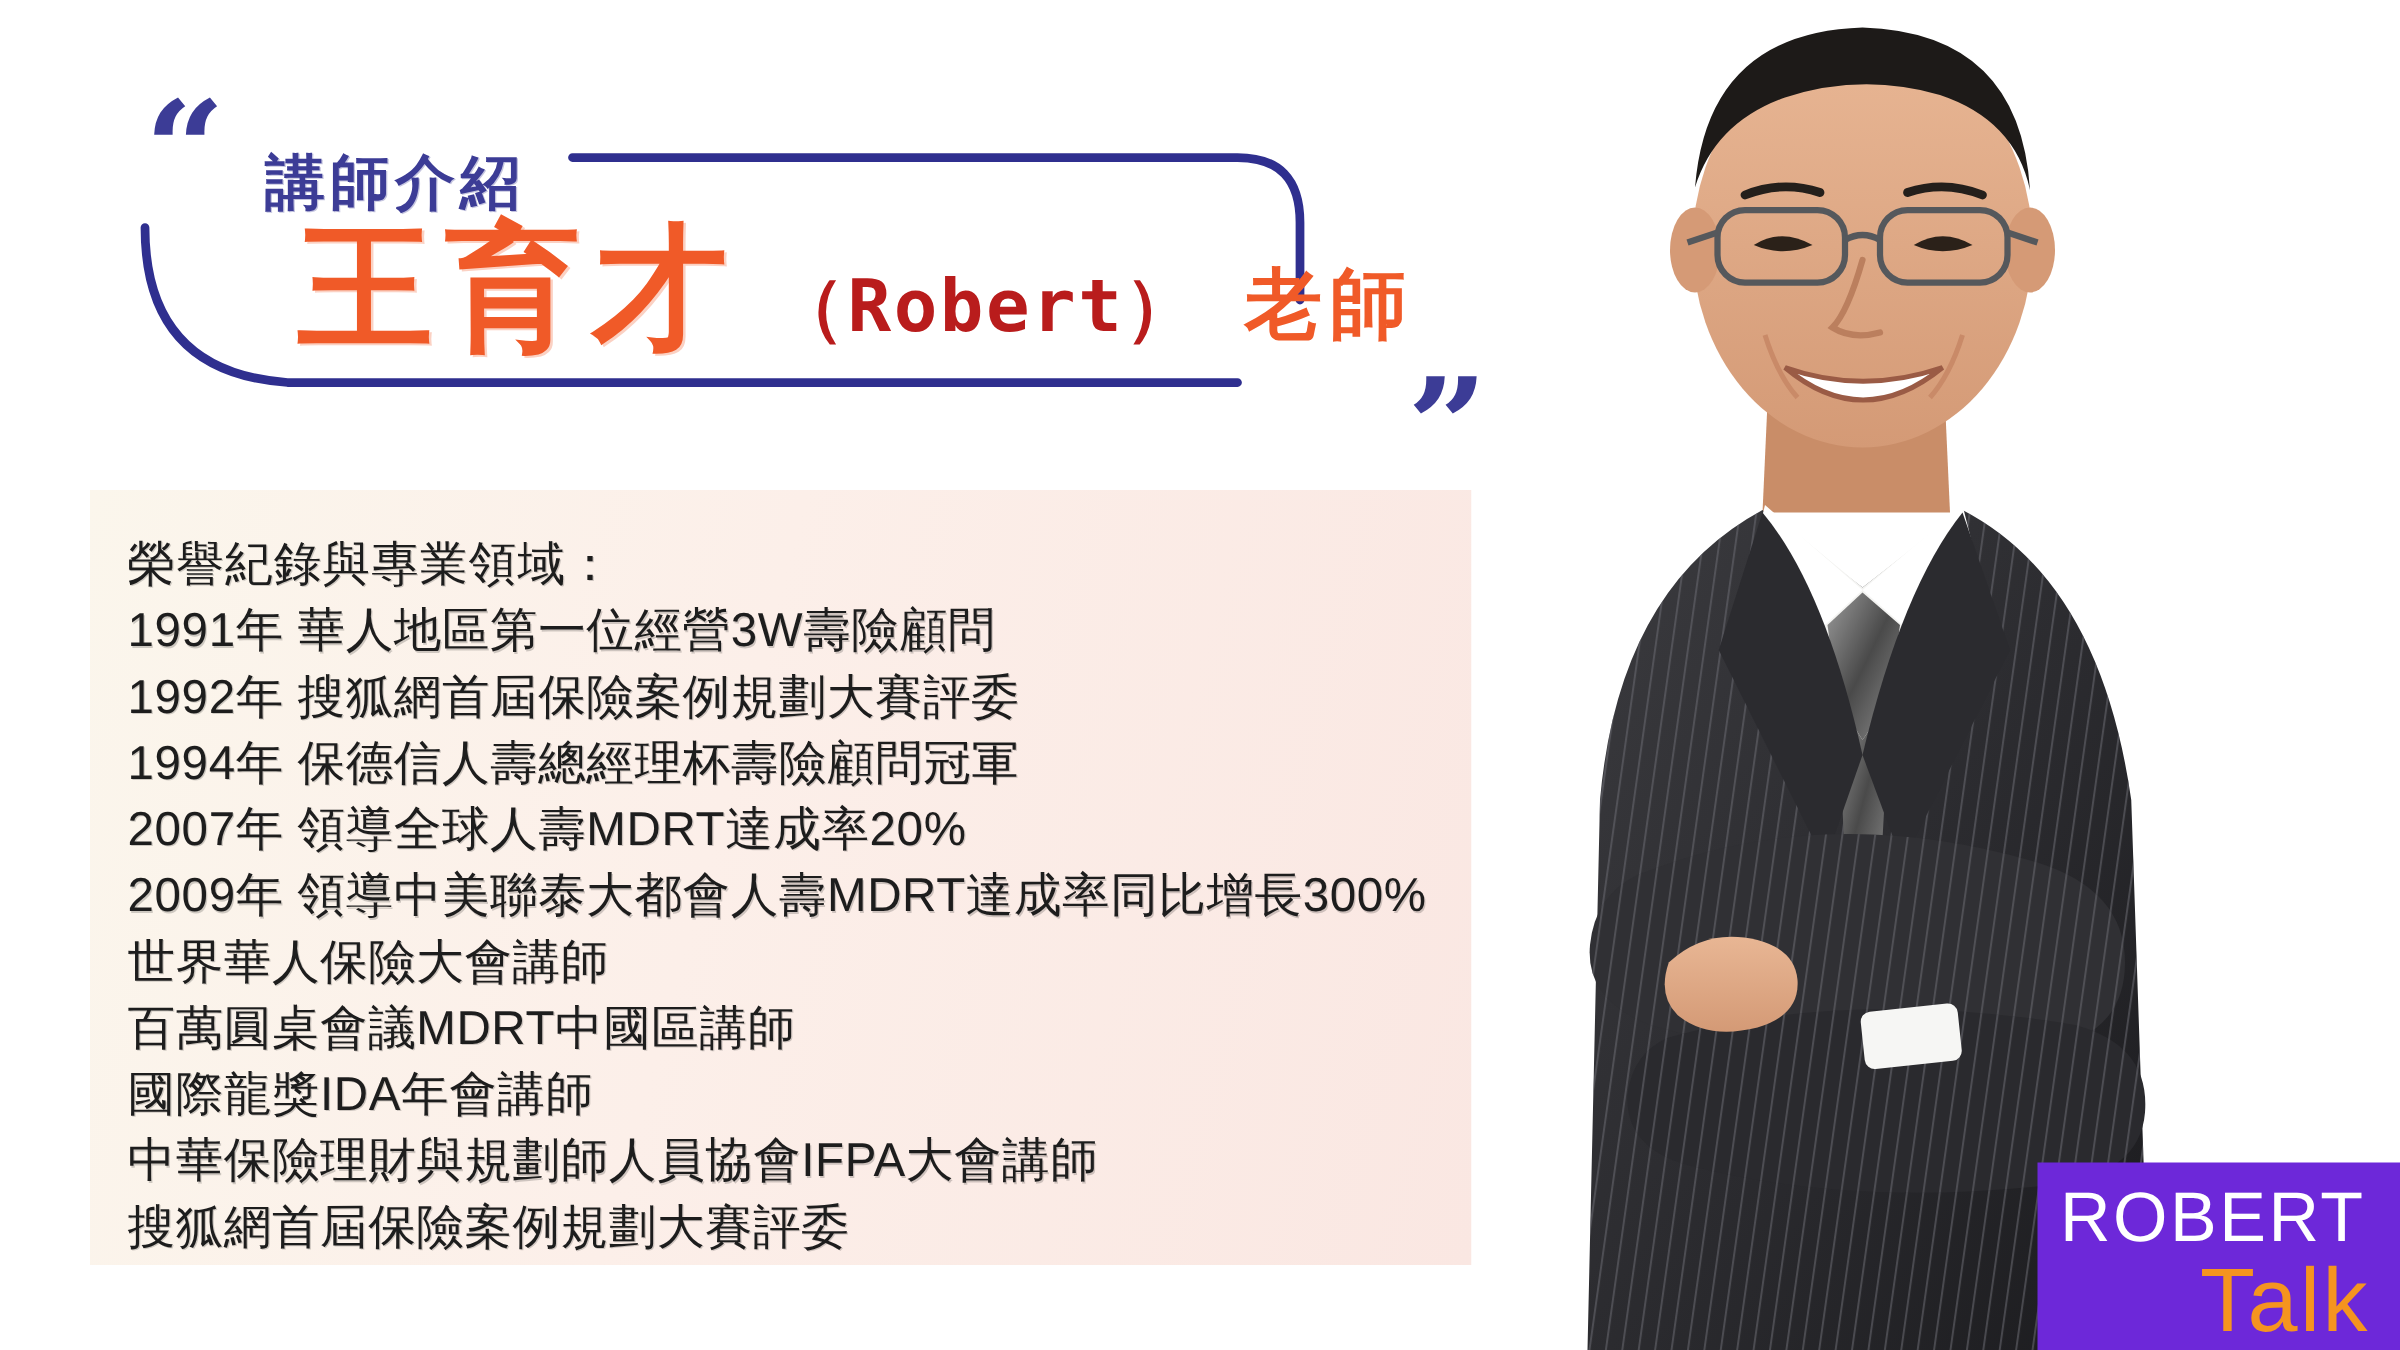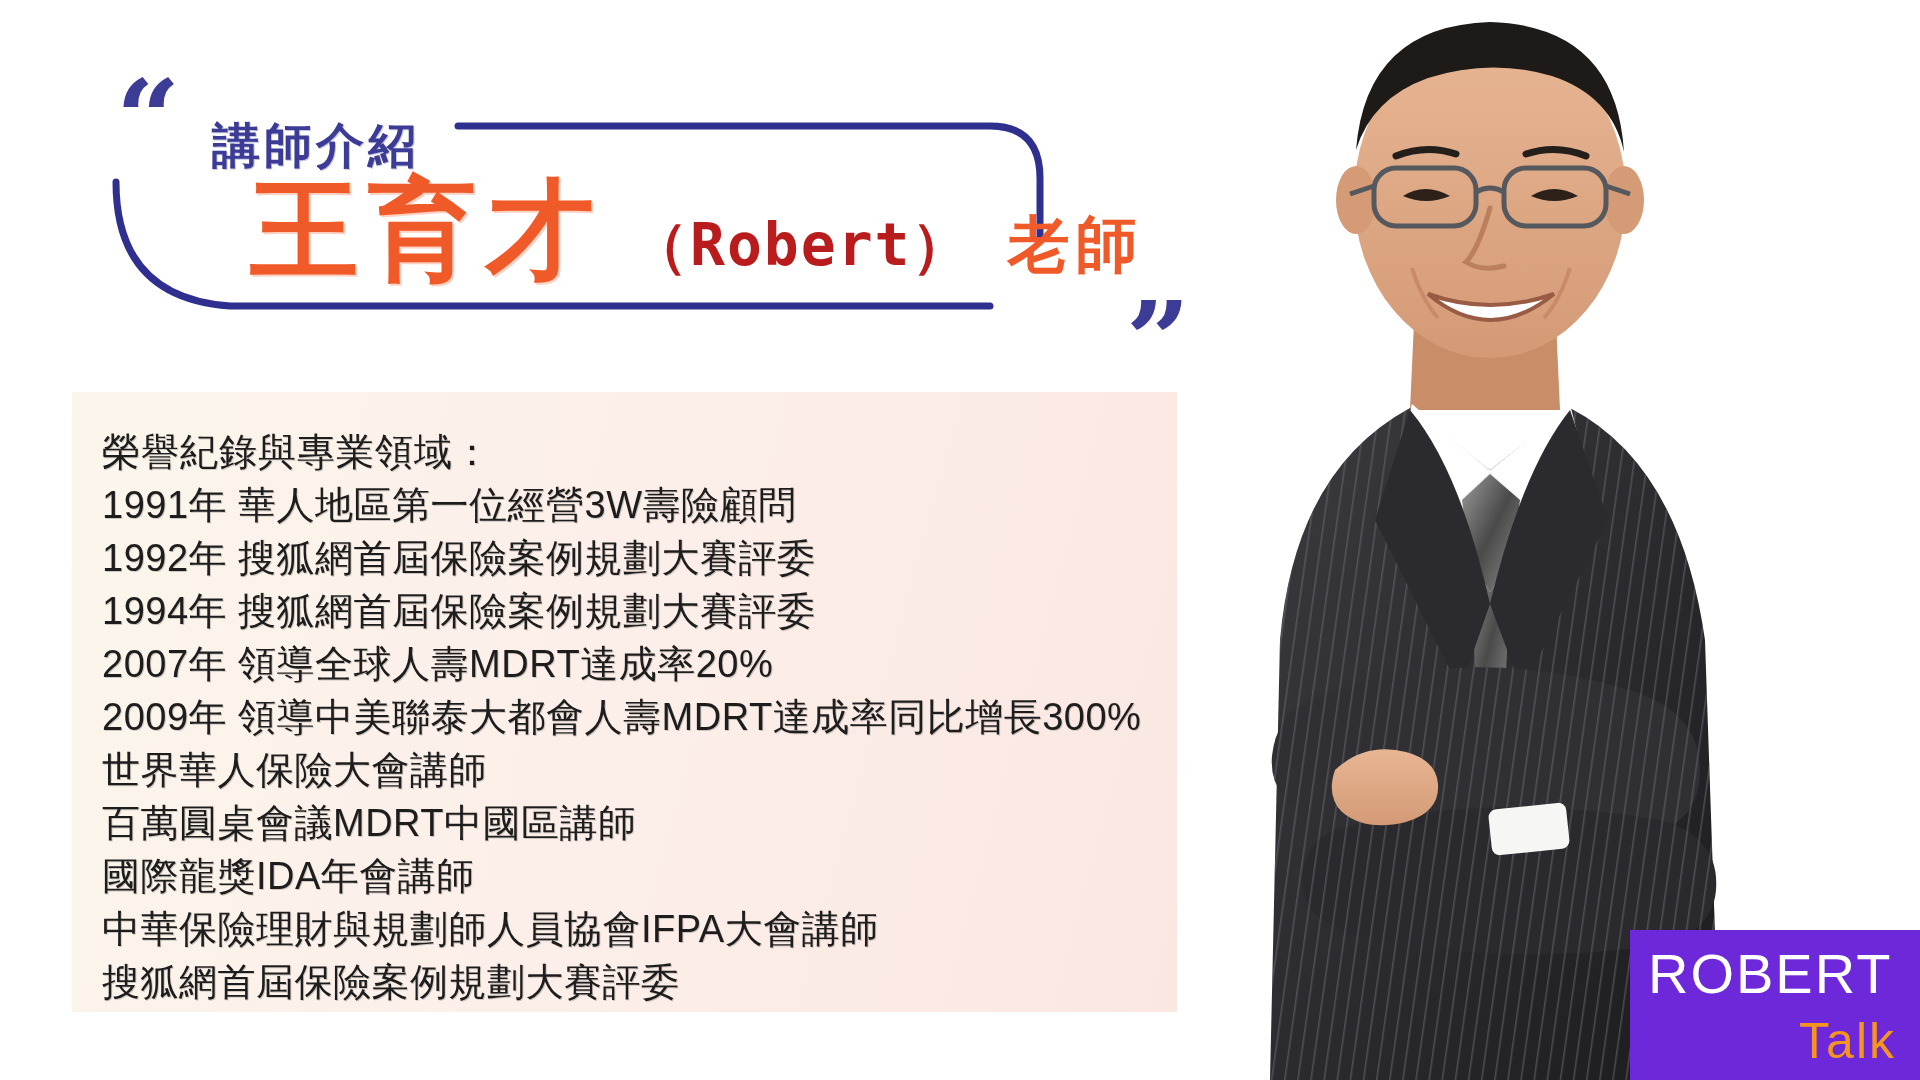--- a/index.html
+++ b/index.html
@@ -41,21 +41,21 @@
   
   .eyebrow{
     position:absolute;left:212px;top:114px;
     font-size:48px;font-weight:700;color:#3c3c96;
     letter-spacing:4px;white-space:nowrap;
     text-shadow:1px 1px 0 rgba(60,60,150,.30);
   }
 
   
   .name-row{
-    position:absolute;left:250px;top:176px;
+    position:absolute;left:238px;top:176px;
     display:flex;align-items:flex-end;white-space:nowrap;
   }
   .name-main{
     font-size:108px;line-height:1;font-weight:900;color:#f05a28;
     letter-spacing:10px;
     text-shadow:2px 2px 0 rgba(240,90,40,.28);
   }
   .name-en{
     font-size:58px;line-height:1;font-weight:900;color:#b91c1c;
     letter-spacing:2px;margin-left:26px;padding-bottom:10px;
@@ -91,21 +91,21 @@
     position:absolute;left:1630px;top:930px;width:290px;height:170px;
     background:#6d28d9;box-sizing:border-box;
     padding:10px 18px 0 18px;
   }
   .logo-top{
     font-size:56px;line-height:68px;font-weight:400;color:#ffffff;
     letter-spacing:2px;text-align:left;
     font-family:"Liberation Sans","DejaVu Sans",sans-serif;
   }
   .logo-bottom{
-    font-size:50px;line-height:66px;font-weight:400;color:#f5941f;
+    font-size:72px;line-height:66px;font-weight:400;color:#f5941f;
     letter-spacing:2px;text-align:right;padding-right:6px;
     font-family:"Liberation Sans","DejaVu Sans",sans-serif;
   }
 </style>
 </head>
 <body>
 
 <div class="slide">
 
   <div class="frame">
@@ -126,21 +126,21 @@
   <div class="name-row">
     <span class="name-main">王育才</span>
     <span class="name-en">（Robert）</span>
     <span class="name-suffix">老師</span>
   </div>
 
   <div class="cred-panel">
     <div class="cred-line head">榮譽紀錄與專業領域：</div>
     <div class="cred-line">1991年 華人地區第一位經營3W壽險顧問</div>
     <div class="cred-line">1992年 搜狐網首屆保險案例規劃大賽評委</div>
-    <div class="cred-line">1994年 搜狐網首屆保險案例規劃大賽評委</div>
+    <div class="cred-line">1994年 保德信人壽總經理杯壽險顧問冠軍</div>
     <div class="cred-line">2007年 領導全球人壽MDRT達成率20%</div>
     <div class="cred-line">2009年 領導中美聯泰大都會人壽MDRT達成率同比增長300%</div>
     <div class="cred-line">世界華人保險大會講師</div>
     <div class="cred-line">百萬圓桌會議MDRT中國區講師</div>
     <div class="cred-line">國際龍獎IDA年會講師</div>
     <div class="cred-line">中華保險理財與規劃師人員協會IFPA大會講師</div>
     <div class="cred-line">搜狐網首屆保險案例規劃大賽評委</div>
   </div>
 
   <div class="portrait">

